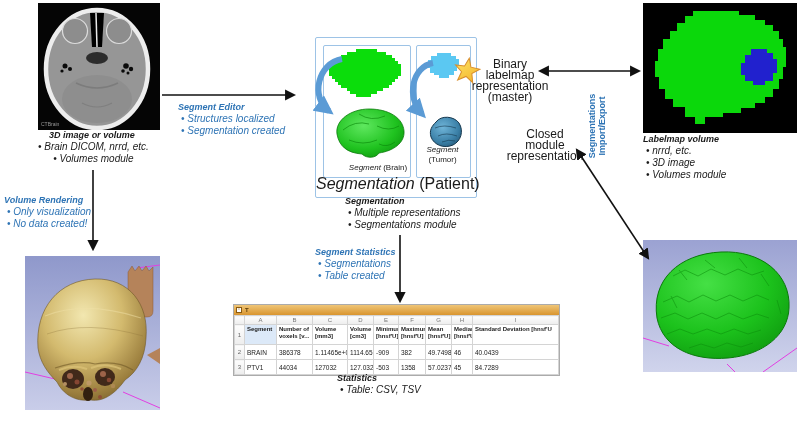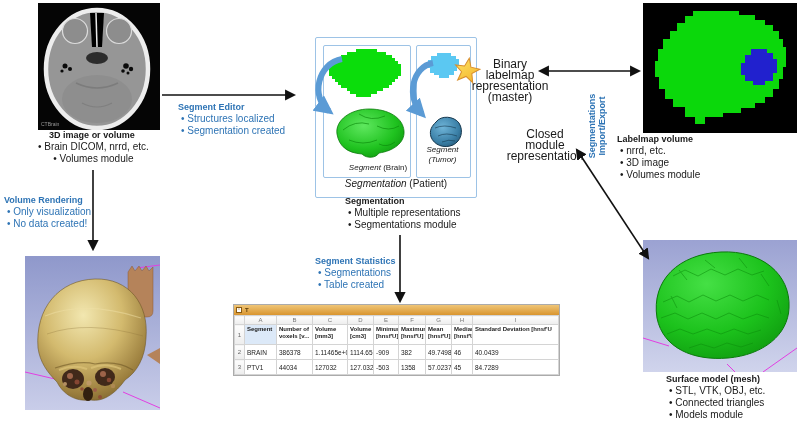--- a/index.html
+++ b/index.html
@@ -1,30 +1,30 @@
 <!DOCTYPE html>
 <html><head>
 <meta charset="utf-8">
 <style>
   html,body{margin:0;padding:0;background:#fff;}
   #canvas{position:relative;width:800px;height:427px;background:#fff;overflow:hidden;
           font-family:"Liberation Sans",sans-serif;color:#1a1a1a;}
-  .tblock{position:absolute;}
+  .tblock{position:absolute;font-style:italic;}
   .t-title{font-size:9px;font-weight:bold;line-height:11px;white-space:nowrap;}
   .bullets div{font-size:10px;line-height:12px;white-space:nowrap;padding-left:3px;}
   .bullets div::before{content:"• ";}
   .blue .t-title,.blue .bullets div{color:#2E74B5;}
   .imgwrap{position:absolute;line-height:0;}
   .watermark{position:absolute;left:3px;bottom:3px;font-size:5px;color:#999;line-height:5px;}
   
   .segbox{position:absolute;border:1.5px solid #9DC3E6;border-radius:2px;background:#fff;}
   .inbox{position:absolute;border:1.2px solid #9DC3E6;border-radius:2px;}
   .seglabel{position:absolute;font-size:8px;text-align:center;white-space:nowrap;line-height:10px;}
   .seglabel .it{font-style:italic;}
-  .boxlabel{position:absolute;font-size:10px;text-align:center;white-space:nowrap;line-height:14px;}
+  .boxlabel{position:absolute;font-size:16px;text-align:center;white-space:nowrap;line-height:14px;}
   .boxlabel .it{font-style:italic;}
   
   .reptext{position:absolute;font-size:12px;line-height:11px;text-align:center;margin-top:8px;}
   .reptext .it{display:block;}
   .rotated{position:absolute;width:78px;text-align:center;font-size:9px;font-weight:bold;
            color:#2E74B5;line-height:10px;transform:rotate(-90deg);}
   
   .stats-widget{position:absolute;border:1px solid #ABABAB;background:#fff;}
   .stats-titlebar{height:10px;background:linear-gradient(#EFC577,#D9952F);
                   display:flex;align-items:center;gap:3px;padding:0 2px;box-sizing:border-box;}
@@ -183,37 +183,37 @@
         <path d="M9 16 Q18 12 30 16 M12 24 Q20 20 31 24 M16 30 Q23 27 29 29" stroke="#16384E" stroke-width="1" fill="none" opacity="0.6"></path>
       </svg>
     </div>
 
     <div class="seglabel" style="left:7px;top:125px;width:110px;">
       <span class="it">Segment</span>
       <span>(Brain)</span>
     </div>
     <div class="seglabel" style="left:100px;top:107px;width:53px;">
       <span class="it" style="display:block;">Segment</span>
-      <span style="display:block;font-style:italic;">(Tumor)</span>
+      <span style="display:block;">(Tumor)</span>
     </div>
     <div class="boxlabel" style="left:0;top:139px;width:160px;">
       <span class="it">Segmentation</span>
       <span>(Patient)</span>
     </div>
   </div>
 
   <div class="tblock" style="left:345px;top:196px;">
     <div class="t-title">Segmentation</div>
     <div class="bullets">
       <div>Multiple representations</div>
       <div>Segmentations module</div>
     </div>
   </div>
 
-  <div class="tblock blue" style="left:315px;top:256px;">
+  <div class="tblock blue" style="left:315px;top:247px;">
     <div class="t-title">Segment Statistics</div>
     <div class="bullets">
       <div>Segmentations</div>
       <div>Table created</div>
     </div>
   </div>
 
   <div class="reptext" style="left:468px;top:51px;width:84px;">
     <span>Binary labelmap</span>
     <span class="it">representation</span>
@@ -230,21 +230,21 @@
   </div>
 
   <div class="imgwrap" style="left:643px;top:3px;width:154px;height:130px;">
     <svg width="154" height="130" viewBox="0 0 154 130" shape-rendering="crispEdges">
       <rect width="154" height="130" fill="#000"></rect>
       <path d="M50 8 H96 V12 H112 V17 H122 V22 H130 V28 H136 V36 H140 V44 H143 V64 H140 V76 H136 V86 H130 V94 H122 V100 H112 V105 H98 V110 H80 V114 H62 V121 H52 V114 H42 V104 H30 V96 H22 V86 H16 V74 H12 V58 H15 V46 H20 V36 H27 V28 H34 V20 H42 V13 H50 Z" fill="#0BD80B"></path>
       <path d="M108 46 H124 V50 H130 V56 H134 V70 H130 V78 H122 V82 H110 V78 H102 V72 H98 V60 H102 V52 H108 Z" fill="#2121CE"></path>
     </svg>
   </div>
 
-  <div class="tblock" style="left:617px;top:134px;">
+  <div class="tblock" style="left:643px;top:134px;">
     <div class="t-title">Labelmap volume</div>
     <div class="bullets">
       <div>nrrd, etc.</div>
       <div>3D image</div>
       <div>Volumes module</div>
     </div>
   </div>
 
   <div class="imgwrap" style="left:643px;top:240px;width:154px;height:132px;">
     <svg width="154" height="132" viewBox="0 0 154 132">
@@ -268,28 +268,20 @@
         <path d="M20 62 l14 -6 l12 6 l14 -7 l13 6 l14 -6 l13 6 l14 -6 l12 5"></path>
         <path d="M18 78 l14 -5 l13 6 l14 -6 l14 6 l13 -6 l14 6 l14 -5 l12 4"></path>
         <path d="M24 94 l13 -5 l13 5 l14 -5 l14 5 l13 -5 l14 5 l13 -4"></path>
         <path d="M30 36 l12 -6 l13 6 l13 -7 l14 6 l13 -6 l14 6 l12 -4"></path>
         <path d="M46 108 l12 -4 l13 4 l13 -5 l14 4 l12 -4"></path>
         <path d="M62 20 l10 8 M96 18 l8 10 M36 30 l8 10 M118 34 l8 12 M28 56 l6 12 M134 60 l4 14"></path>
       </g>
     </svg>
   </div>
 
-  <div class="tblock" style="left:666px;top:374px;">
-    <div class="t-title">Surface model (mesh)</div>
-    <div class="bullets">
-      <div>STL, VTK, OBJ, etc.</div>
-      <div>Connected triangles</div>
-      <div>Models module</div>
-    </div>
-  </div>
 
   <div class="stats-widget" style="left:233px;top:304px;width:325px;">
     <div class="stats-titlebar">
       <span class="tbl-ico">≡</span>
       <span class="tbl-t">T</span>
     </div>
     <table id="stats-table">
       <colgroup>
         <col style="width:10px">
           <col style="width:32px">
@@ -348,20 +340,26 @@
             <td class="cell">-503</td>
             <td class="cell">1358</td>
             <td class="cell">57.0237</td>
             <td class="cell">45</td>
             <td class="cell">84.7289</td>
           </tr>
         </tbody>
     </table>
   </div>
 
+  <div class="tblock" style="left:337px;top:373px;">
+    <div class="t-title">Statistics</div>
+    <div class="bullets">
+      <div>Table: CSV, TSV</div>
+    </div>
+  </div>
 
   <svg class="overlay" width="800" height="427">
     <defs>
       <marker id="mA" viewBox="0 0 10 10" refX="8" refY="5" markerWidth="7" markerHeight="7" orient="auto-start-reverse">
         <path d="M0 0 L10 5 L0 10 z" fill="#111"></path>
       </marker>
       <marker id="mB" viewBox="0 0 10 10" refX="7" refY="5" markerWidth="3.2" markerHeight="3.2" orient="auto">
         <path d="M0 0 L10 5 L0 10 z" fill="#5B9BD5"></path>
       </marker>
     </defs>

